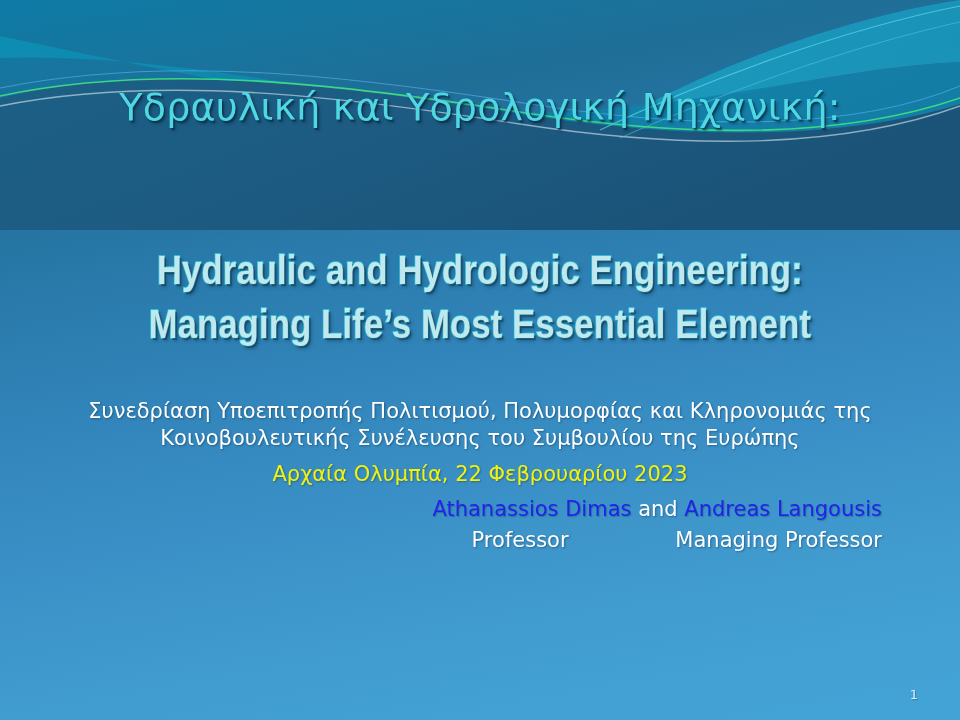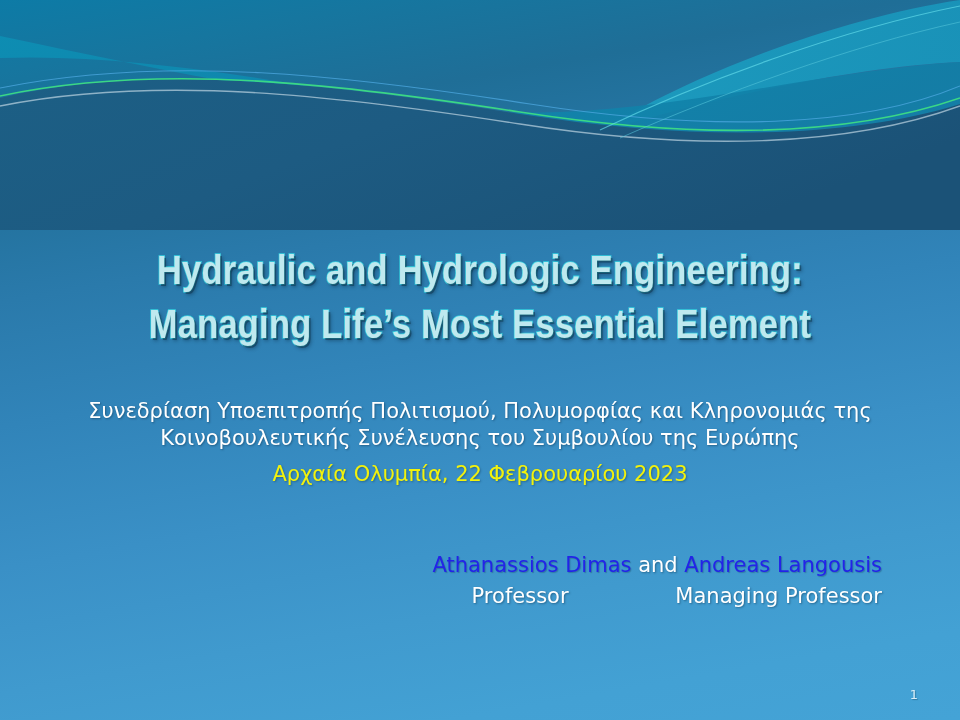--- a/index.html
+++ b/index.html
@@ -86,21 +86,21 @@
   #event-venue {
     color: #f2f20c;
     display: block;
     margin-top: 8px;
     text-shadow: 1px 1px 2px rgba(10,45,70,0.40);
   }
 
   
   #authors-block {
     position: absolute;
-    top: 550px;
+    top: 494px;
     right: 78px;
     width: 620px;
     text-align: right;
     color: #ffffff;
     font-size: 21px;
     line-height: 1.47;
     text-shadow: 1px 1px 2px rgba(10,45,70,0.45);
   }
   .author-name {
     color: #2323e8;
@@ -155,20 +155,21 @@
              L960,230 L0,230 Z" fill="url(#gDark)"></path>
 
     <path d="M0,96 C160,62 340,84 520,112 C700,140 850,136 960,98" fill="none" stroke="#3ddc84" stroke-width="1.6" opacity="0.95"></path>
     <path d="M0,106 C160,74 340,96 520,124 C700,152 850,146 960,106" fill="none" stroke="#bfd6e2" stroke-width="1.4" opacity="0.7"></path>
     <path d="M0,88 C170,54 350,76 530,104 C710,132 860,128 960,86" fill="none" stroke="#4ea8e0" stroke-width="1.1" opacity="0.75"></path>
     <path d="M960,6 C840,30 700,82 600,130" fill="none" stroke="#5fd9e8" stroke-width="1.2" opacity="0.7"></path>
     <path d="M960,22 C850,46 720,94 620,138" fill="none" stroke="#57c9dd" stroke-width="1" opacity="0.55"></path>
   </svg>
 
   <div class="title-block" id="greek-title">
+    <div>Υδραυλική και Υδρολογική Μηχανική:</div>
   </div>
 
   <div class="title-block" id="english-title">
     <div>Hydraulic and Hydrologic Engineering:</div>
     <div>Managing Life’s Most Essential Element</div>
   </div>
 
   <div id="event-block">
     <div>Συνεδρίαση Υποεπιτροπής Πολιτισμού, Πολυμορφίας και Κληρονομιάς της</div>
     <div>Κοινοβουλευτικής Συνέλευσης του Συμβουλίου της Ευρώπης</div>

